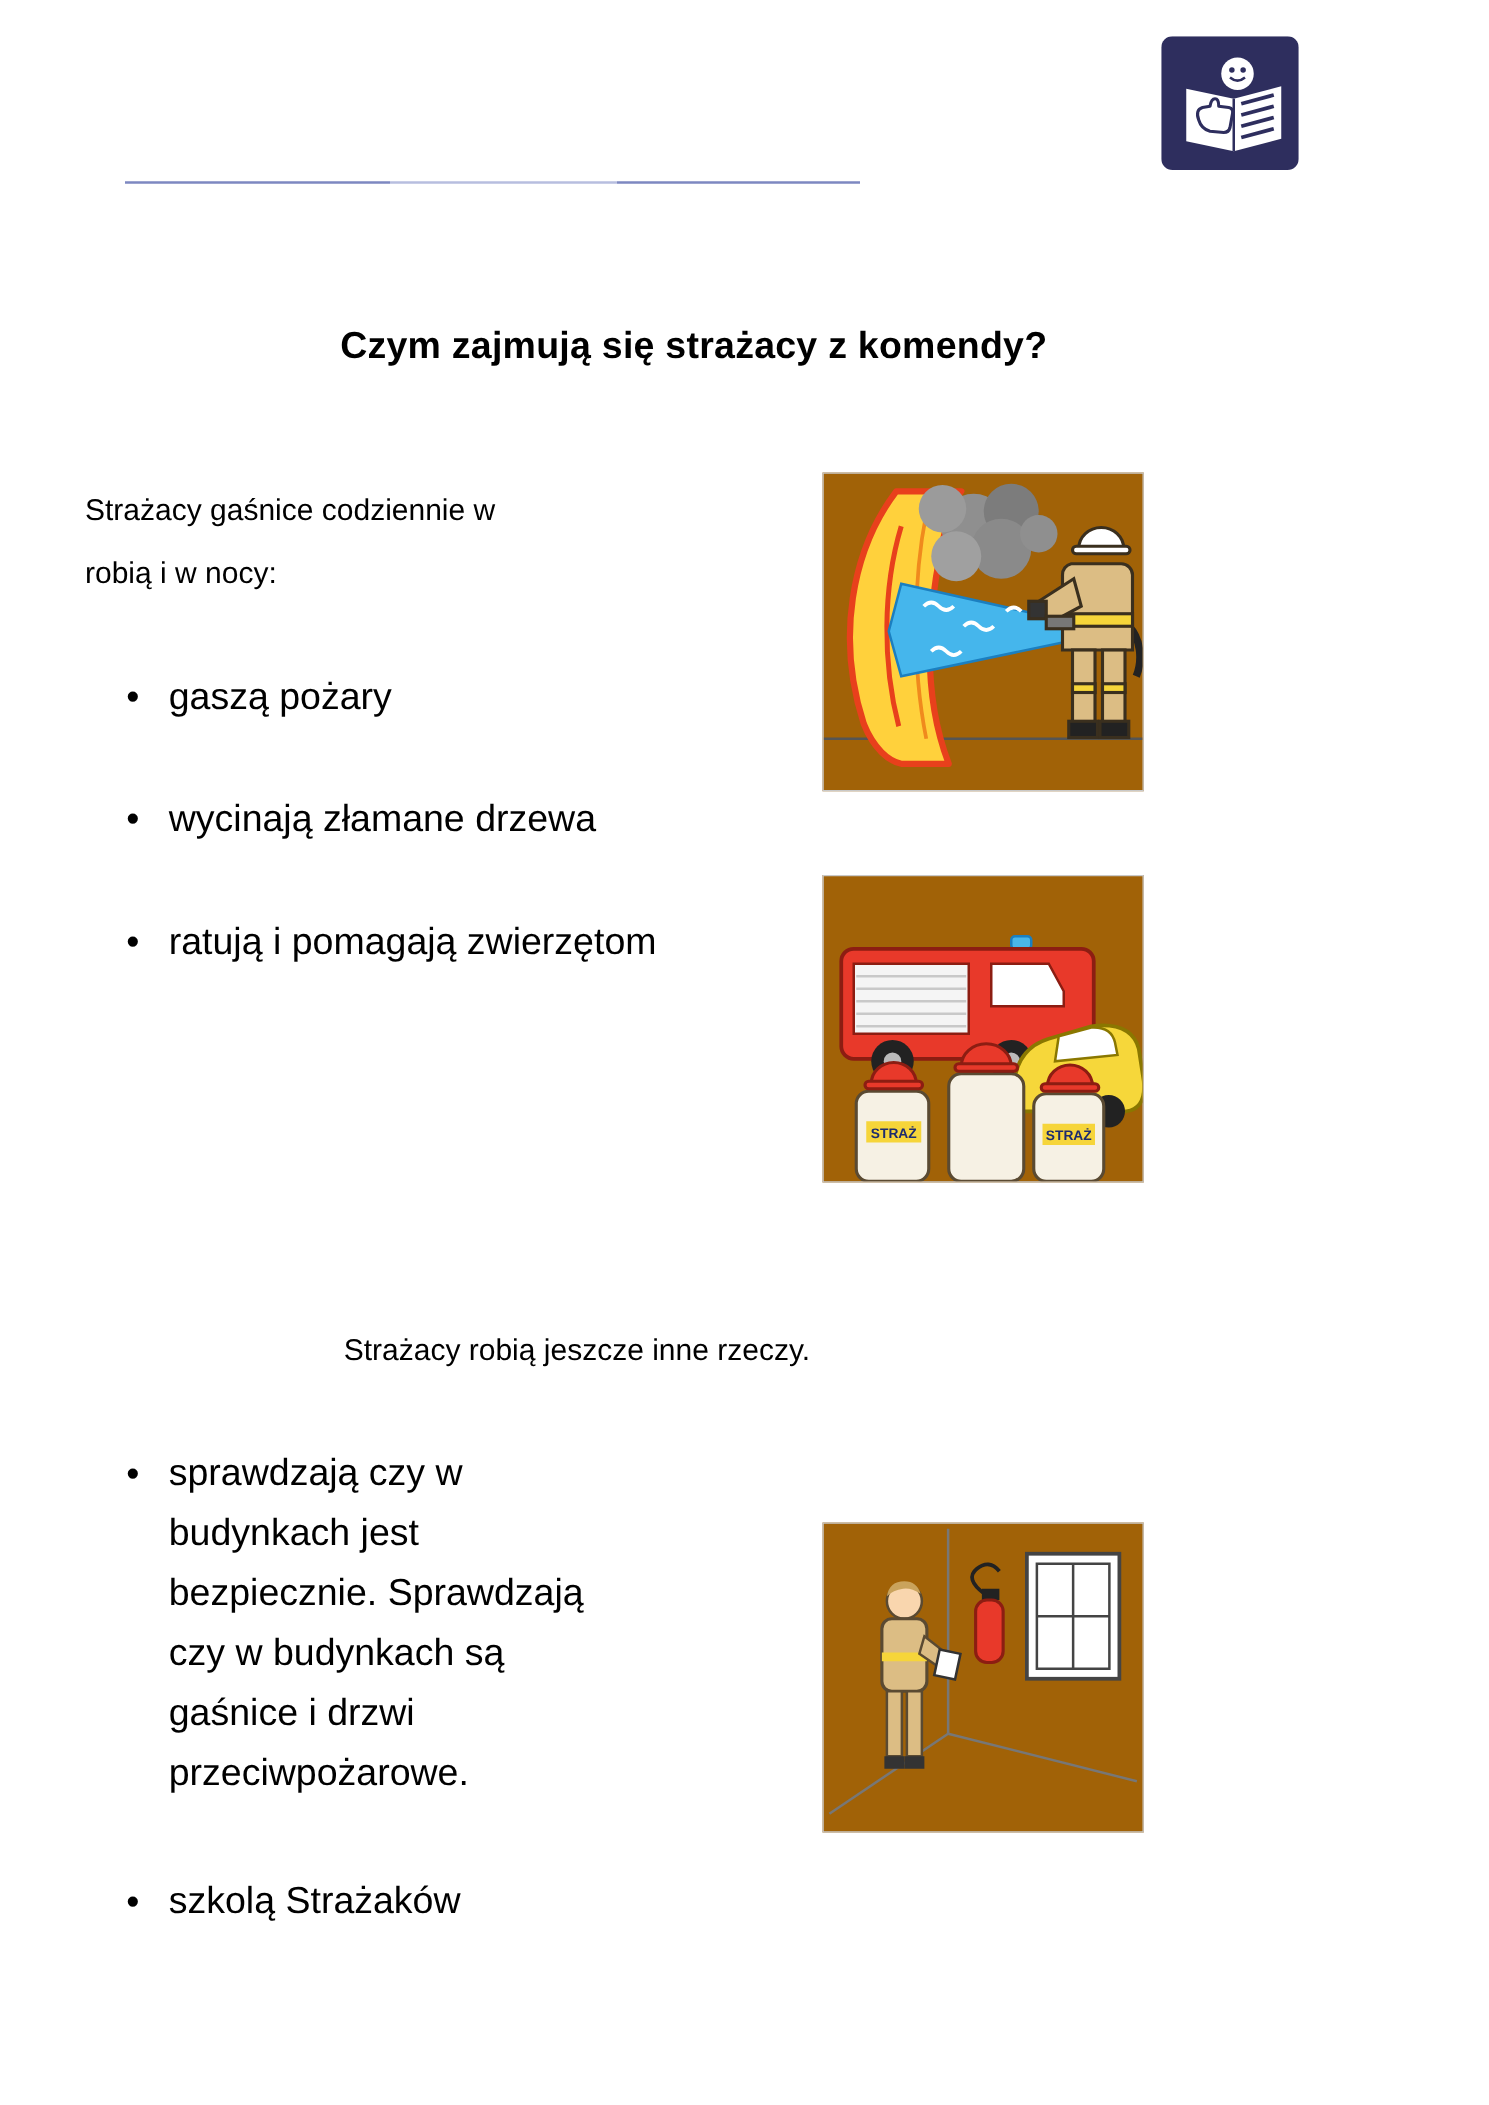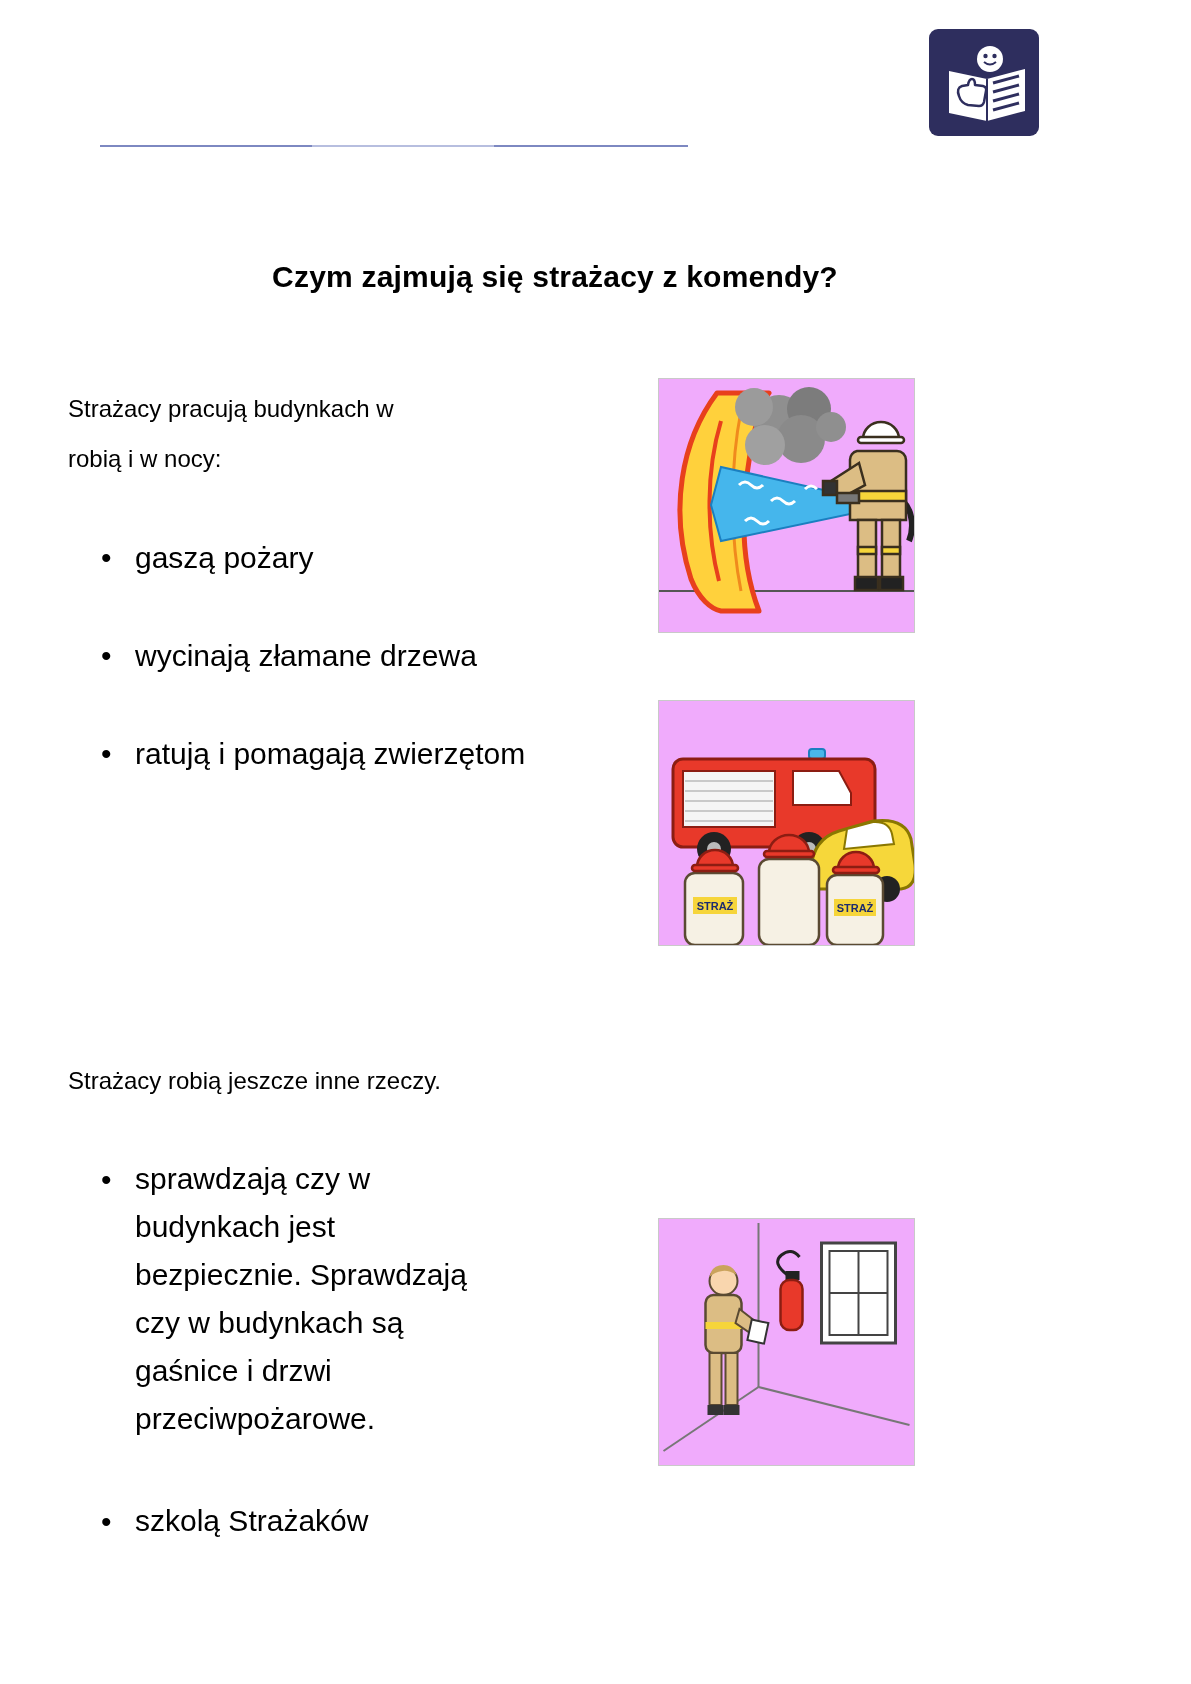--- a/index.html
+++ b/index.html
@@ -16,33 +16,33 @@
   .header-line{
     position:absolute;left:100px;top:145px;width:588px;height:2px;
     background:linear-gradient(90deg,#7d88c1 0 36%,#b7bedf 36% 67%,#7d88c1 67% 100%);
   }
   .title{
     position:absolute;left:0;top:260px;width:1110px;
     text-align:center;font-size:30px;font-weight:bold;letter-spacing:.2px;
   }
   .text-block{position:absolute;font-size:24px;line-height:50px;}
   #intro1{left:68px;top:384px;width:580px;}
-  #intro2{left:68px;top:1056px;width:580px;}
+  #intro2{left:68px;top:1056px;width:580px;text-align:right;}
   ul.bullets{position:absolute;margin:0;padding:0;list-style:none;font-size:30px;}
   ul.bullets li{position:relative;padding-left:38px;line-height:50px;}
   ul.bullets li::before{
     content:"•";position:absolute;left:4px;top:0;font-size:30px;line-height:50px;
   }
   #list1{left:97px;top:533px;width:440px;}
   #list1 li{margin-bottom:48px;}
   #list2{left:97px;top:1155px;width:400px;}
   #list2 li{line-height:48px;margin-bottom:54px;}
   .illus{
     position:absolute;left:658px;width:257px;
-    background:#f0abfc;border:1px solid #c9c9c9;box-sizing:border-box;
+    background:#a16207;border:1px solid #c9c9c9;box-sizing:border-box;
   }
   #illus1{top:378px;height:255px;}
   #illus2{top:700px;height:246px;}
   #illus3{top:1218px;height:248px;}
   .illus svg{display:block;width:100%;height:100%;}
 </style>
 </head>
 <body>
 
 <div class="page">
@@ -63,21 +63,21 @@
       <line x1="64" y1="81" x2="90" y2="74" stroke="#2e2e5e" stroke-width="3"></line>
       <path d="M30,67 q-3,-8 3,-10 l6,-1 q1,-6 4,-6 q3,0 3,6 l8,1 q4,1 3,5 l-2,11 q-1,4 -5,4 l-11,-1 q-7,-2 -9,-9 z" fill="#ffffff" stroke="#2e2e5e" stroke-width="2.5" stroke-linejoin="round"></path>
     </svg>
   </div>
 
   <div class="header-line"></div>
 
   <div class="title">Czym zajmują się strażacy z komendy?</div>
 
   <div class="text-block" id="intro1">
-    <div>Strażacy pracują budynkach w</div>
+    <div>Strażacy gaśnice codziennie w</div>
     <div>robią i w nocy:</div>
   </div>
 
   <ul class="bullets" id="list1">
     <li>gaszą pożary</li>
     <li>wycinają złamane drzewa</li>
     <li>ratują i pomagają  zwierzętom</li>
   </ul>
 
   <div class="illus" id="illus1">

